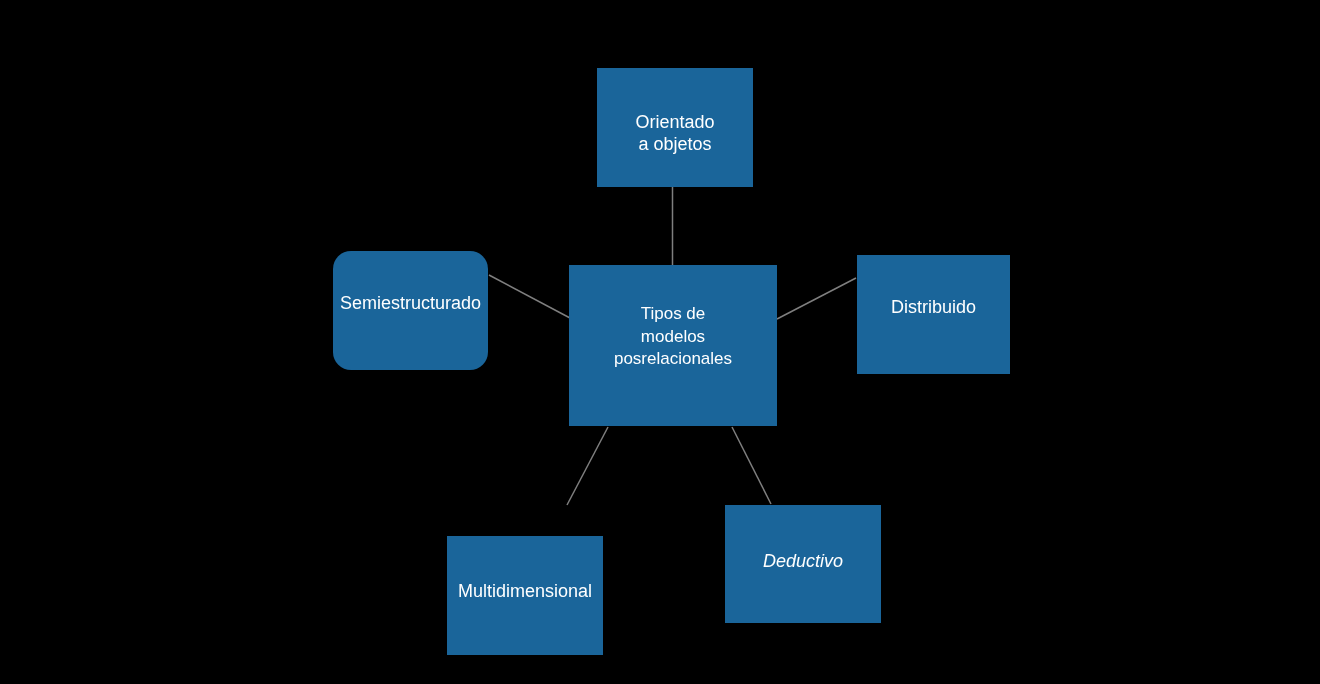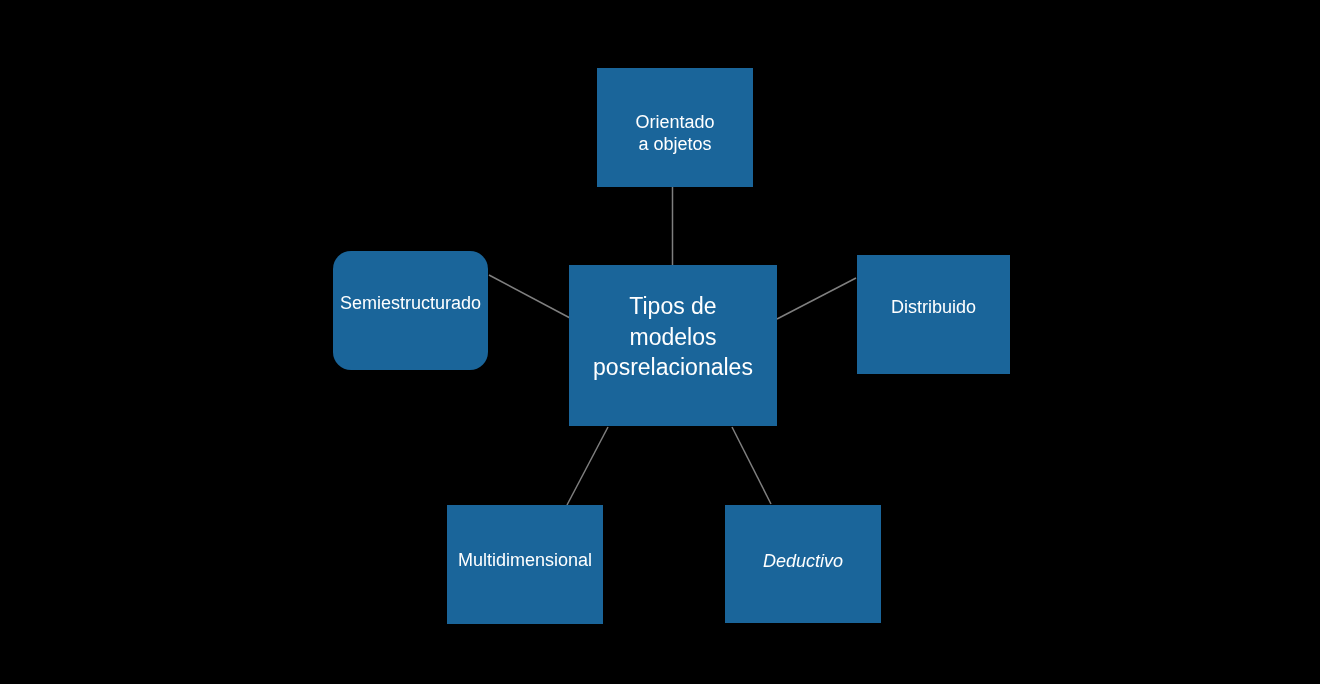--- a/index.html
+++ b/index.html
@@ -30,21 +30,21 @@
     justify-content: center;
     text-align: center;
     white-space: pre-line;
     background: #1A659A;
     color: #FFFFFF;
     line-height: 1.2;
     font-size: 18px;
   }
   .node-center {
     left: 569px; top: 265px; width: 208px; height: 161px;
-    font-size: 23px; line-height: 1.32; padding-bottom: 17px;
+    font-size: 17px; line-height: 1.32; padding-bottom: 17px;
   }
   .node-orientado {
     left: 597px; top: 68px; width: 156px; height: 119px;
     padding-top: 12px; line-height: 1.17;
   }
   .node-semiestructurado {
     left: 333px; top: 251px; width: 155px; height: 119px;
     padding-bottom: 14px;
   }
   .node-distribuido {
@@ -86,21 +86,21 @@
   <div class="node node-center" style="background: rgb(26, 101, 154); color: rgb(255, 255, 255);">
     <span>Tipos de
 modelos
 posrelacionales</span>
   </div>
 
   <div class="node node-distribuido" style="background: rgb(26, 101, 154); color: rgb(255, 255, 255);">
     <span>Distribuido</span>
   </div>
 
-  <div class="node node-multidimensional" style="background: rgb(26, 101, 154); color: rgb(255, 255, 255);">
+  <div class="node node-multidimensional" style="background: rgb(26, 101, 154); color: rgb(255, 255, 255); margin-top: 31px;">
     <span>Multidimensional</span>
   </div>
 
   <div class="node node-deductivo" style="background: rgb(26, 101, 154); color: rgb(255, 255, 255);">
     <span>Deductivo</span>
   </div>
 
 </div>
 
 </body></html>

